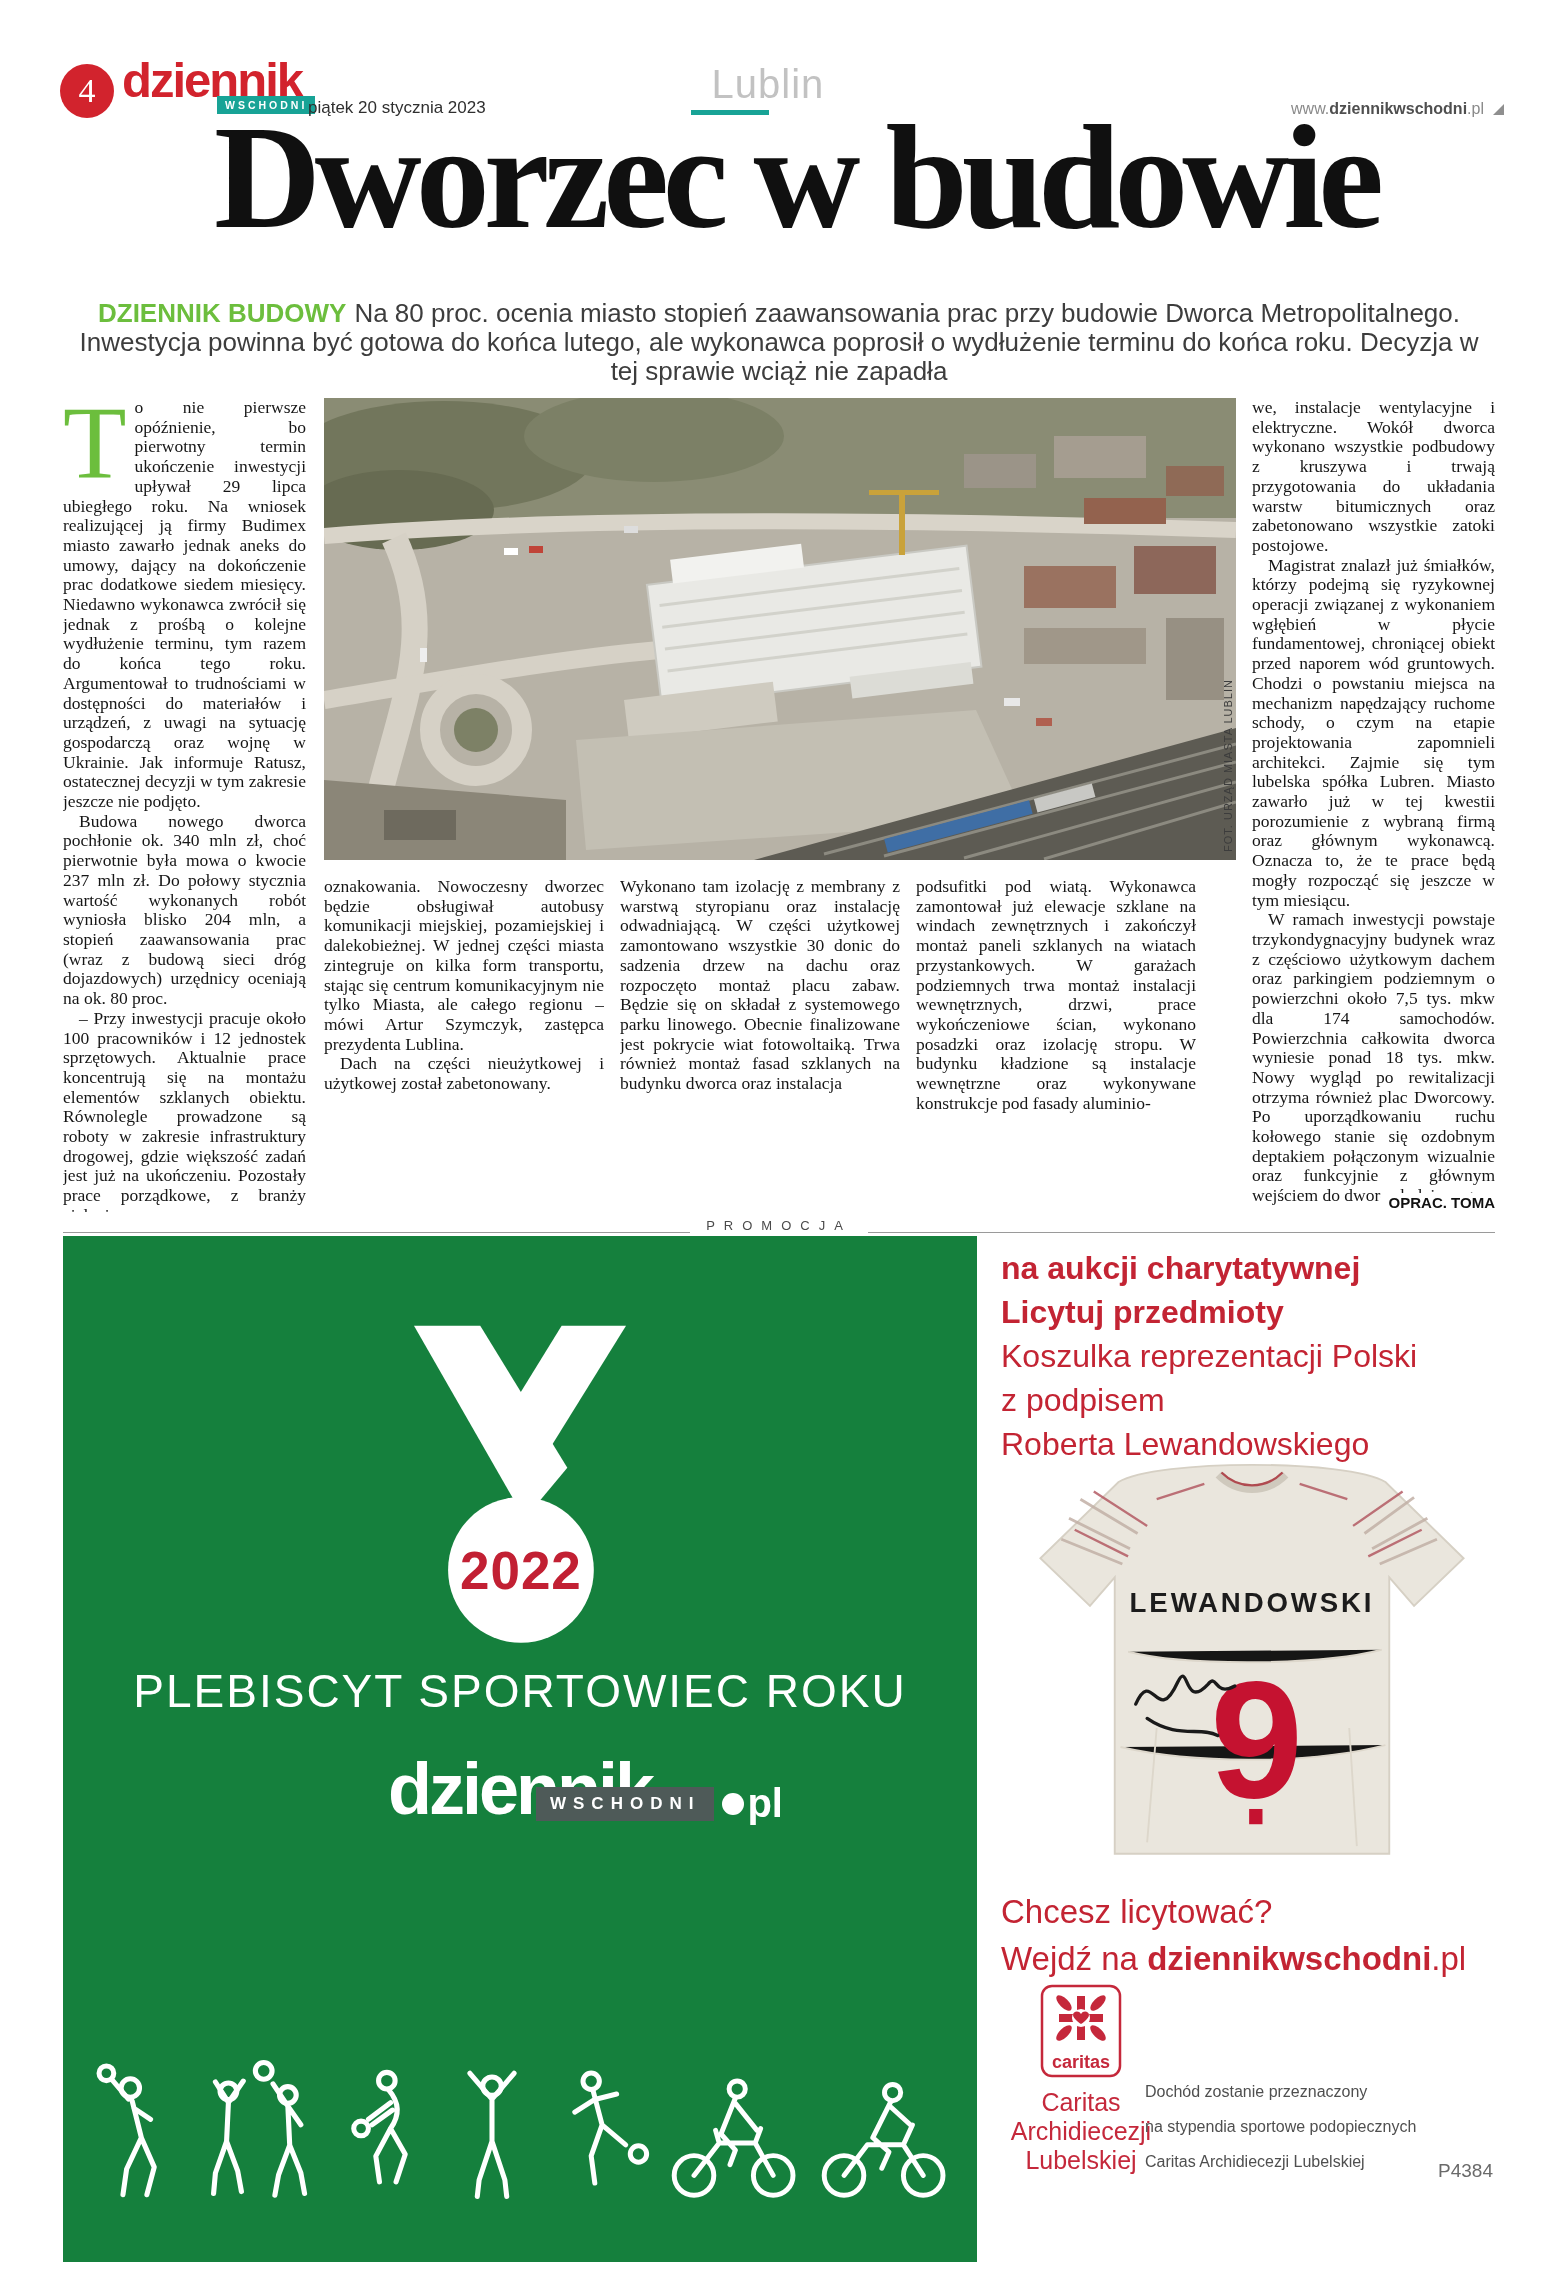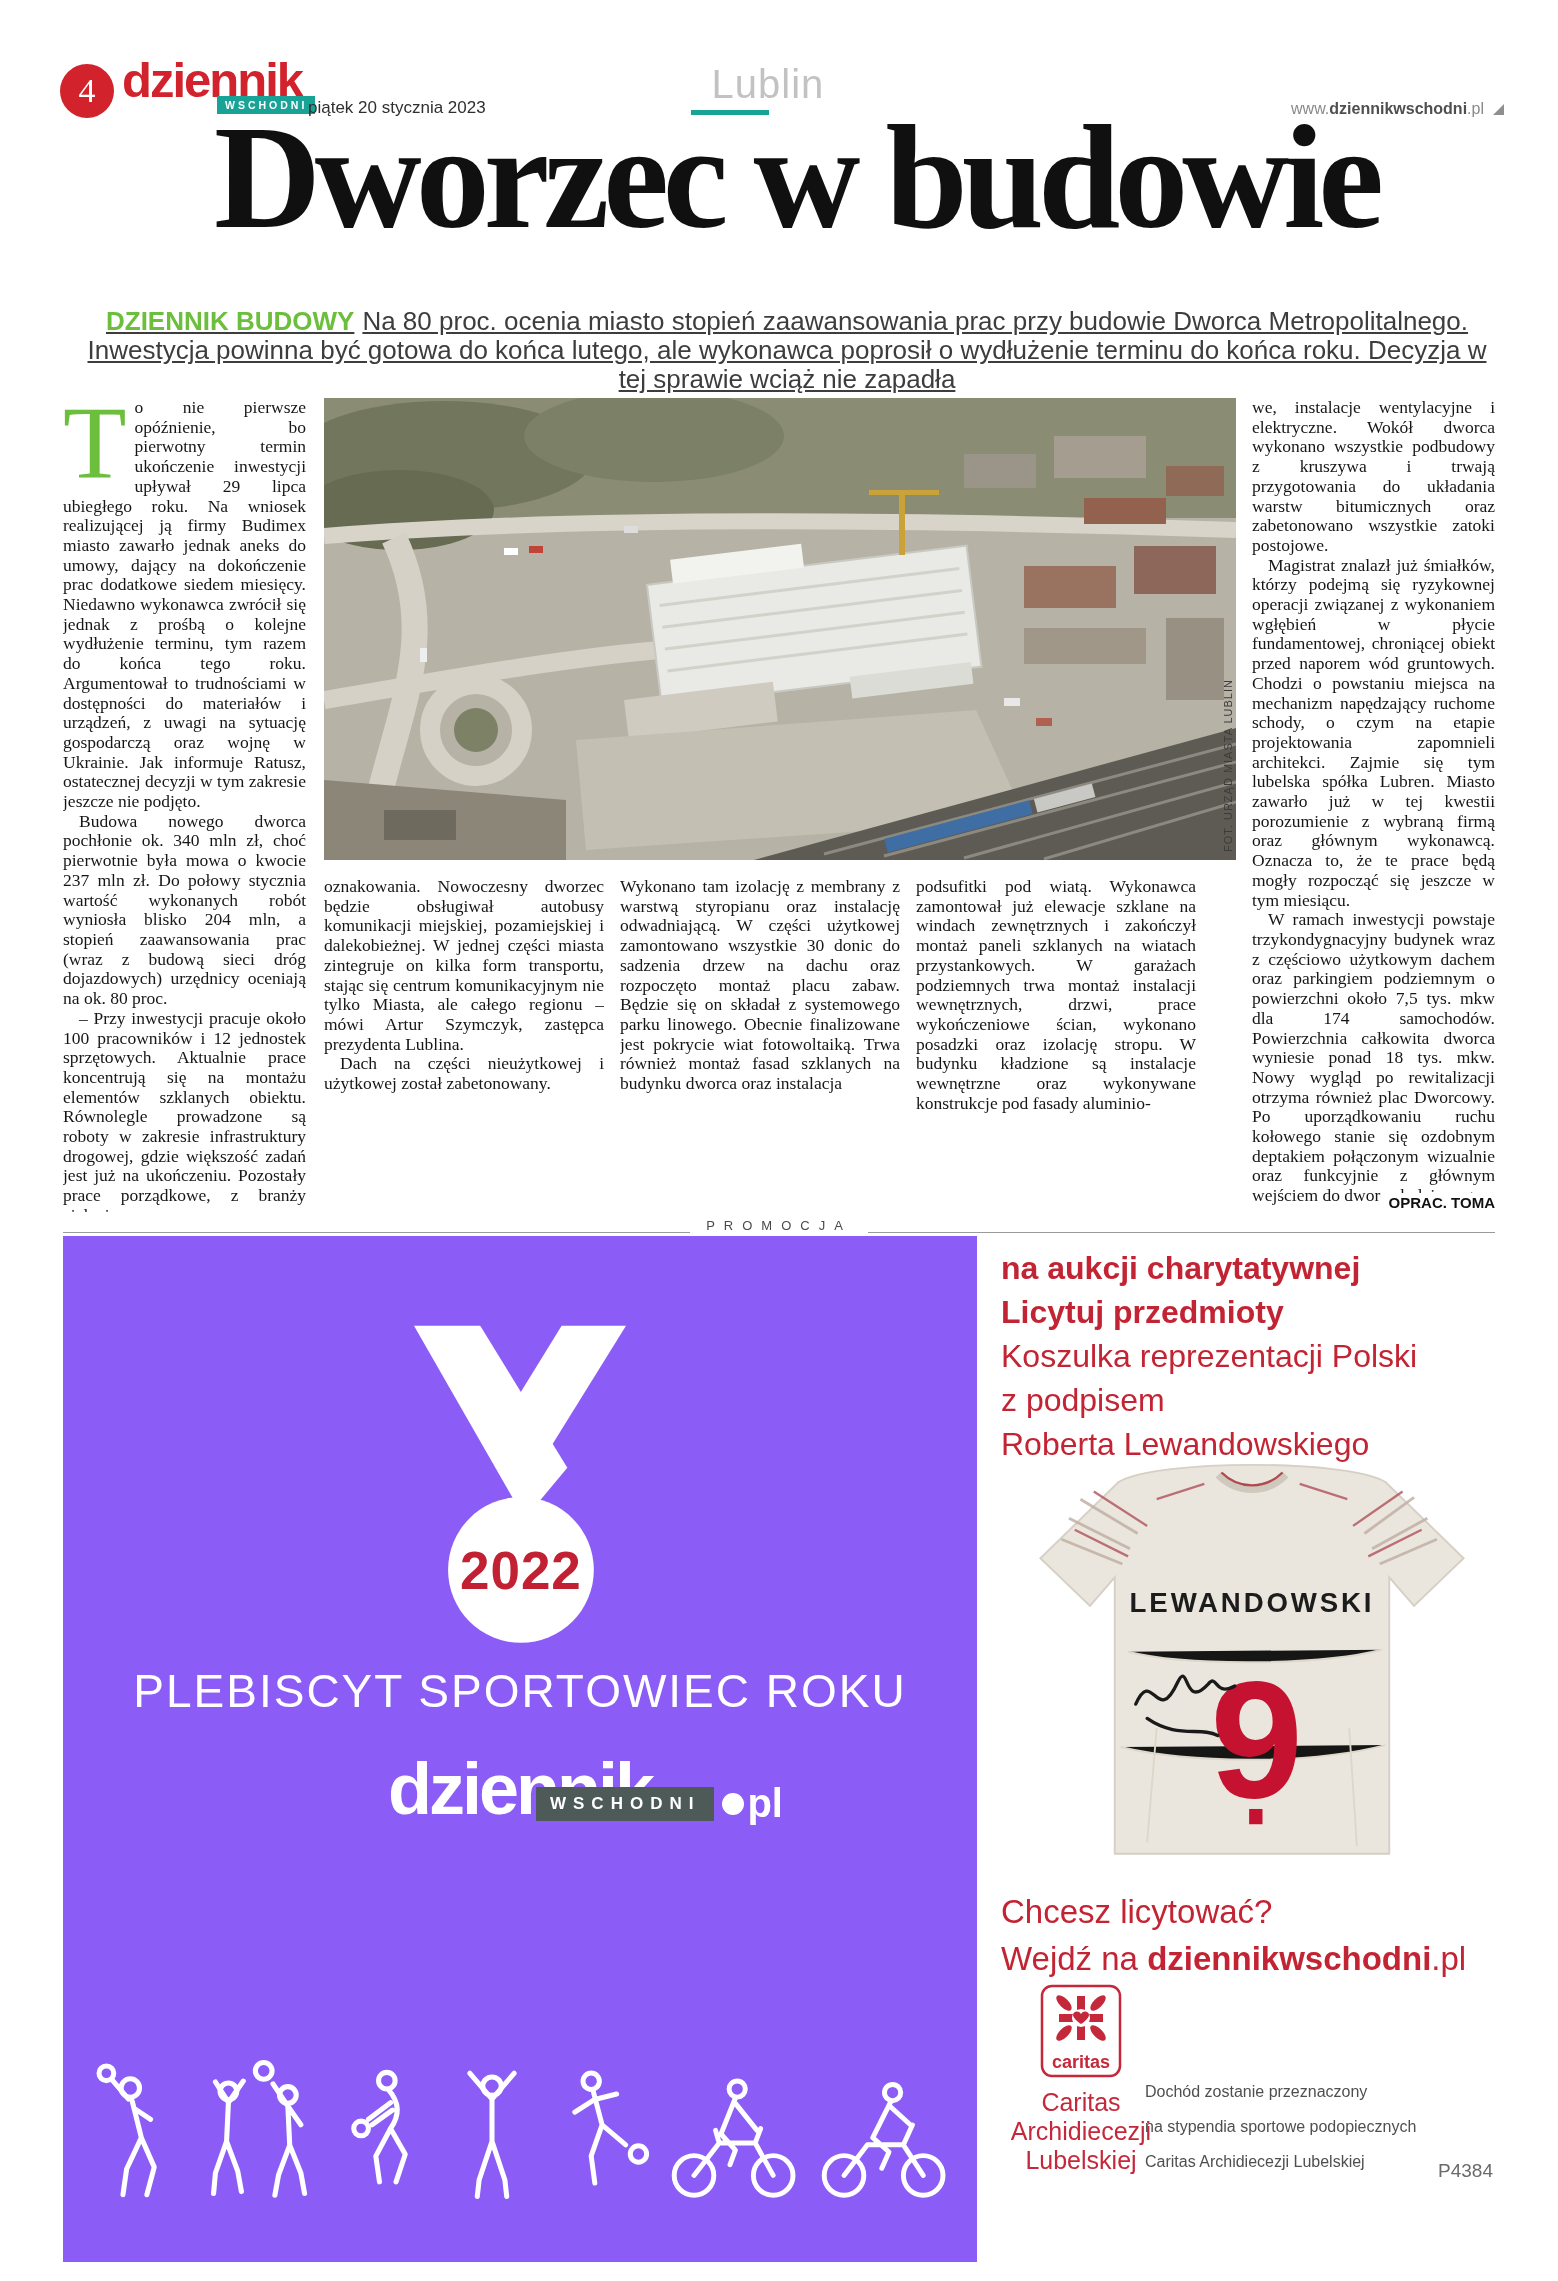--- a/index.html
+++ b/index.html
@@ -51,21 +51,21 @@
   .byline{position:absolute;right:0;bottom:-1px;background:#fff;padding-left:8px;
           font-family:"Liberation Sans",sans-serif;font-size:15px;font-weight:bold;color:#111;}
 
   
   .promo{position:absolute;top:1218px;left:63px;width:1432px;display:flex;align-items:flex-end;}
   .promo .line{flex:1;height:1px;background:#9a9a9a;}
   .promo .label{padding:0 16px;font-size:13px;letter-spacing:9px;color:#4a4a4a;}
 
   
   .ad{position:absolute;top:1236px;left:63px;width:1432px;height:1026px;}
-  .ad-red{position:absolute;left:0;top:0;width:914px;height:1026px;background:#8b5cf6;}
+  .ad-red{position:absolute;left:0;top:0;width:914px;height:1026px;background:#15803d;}
   .medal{position:absolute;top:88px;left:50%;transform:translateX(-50%);}
   .plebiscite{position:absolute;top:428px;left:0;width:100%;text-align:center;color:#fff;
               font-size:46px;letter-spacing:2px;font-weight:300;}
   .ad-logo-wrap{position:absolute;top:512px;width:100%;text-align:center;}
   .ad-logo{position:relative;display:inline-block;}
   .ad-logo .main{font-size:72px;font-weight:bold;letter-spacing:-3px;color:#fff;}
   .ad-logo .tail{position:absolute;left:148px;bottom:4px;display:flex;align-items:center;}
   .ad-logo .sub{background:#4e5a58;color:#fff;font-size:17px;font-weight:bold;
                 letter-spacing:7px;padding:7px 14px;}
   .ad-logo .dot{width:22px;height:22px;border-radius:50%;background:#fff;margin:0 3px 0 8px;}
@@ -100,21 +100,21 @@
     <div class="issue-date">piątek 20 stycznia 2023</div>
     <div class="section-wrap">
       <div class="section-name">Lublin</div>
       <div class="section-underline"></div>
     </div>
     <div class="website"><span>www.</span><span class="brand">dziennikwschodni</span><span>.pl</span></div>
     <div class="corner-mark"></div>
   </div>
 
   <h1 class="headline" style="margin:0;">Dworzec w budowie</h1>
-  <p class="lead" style="margin:8px;text-decoration:underline;"><span class="kicker">DZIENNIK BUDOWY</span><span>Na 80 proc. ocenia miasto stopień zaawansowania prac przy budowie Dworca Metropolitalnego. Inwestycja powinna być gotowa do końca lutego, ale wykonawca poprosił o wydłużenie terminu do końca roku. Decyzja w tej sprawie wciąż nie zapadła</span></p>
+  <p class="lead" style="margin:0;"><span class="kicker">DZIENNIK BUDOWY</span><span>Na 80 proc. ocenia miasto stopień zaawansowania prac przy budowie Dworca Metropolitalnego. Inwestycja powinna być gotowa do końca lutego, ale wykonawca poprosił o wydłużenie terminu do końca roku. Decyzja w tej sprawie wciąż nie zapadła</span></p>
 
   <div class="article">
 
     <div class="bodycol col-first">
       <p><span class="dropcap">T</span><span>o nie pierwsze opóźnienie, bo pierwotny termin ukończenie inwestycji upływał 29 lipca ubiegłego roku. Na wniosek realizującej ją firmy Budimex miasto zawarło jednak aneks do umowy, dający na dokończenie prac dodatkowe siedem miesięcy. Niedawno wykonawca zwrócił się jednak z prośbą o kolejne wydłużenie terminu, tym razem do końca tego roku. Argumentował to trudnościami w dostępności do materiałów i urządzeń, z uwagi na sytuację gospodarczą oraz wojnę w Ukrainie. Jak informuje Ratusz, ostatecznej decyzji w tym zakresie jeszcze nie podjęto.</span></p>
       <p class="ind">Budowa nowego dworca pochłonie ok. 340 mln zł, choć pierwotnie była mowa o kwocie 237 mln zł. Do połowy stycznia wartość wykonanych robót wyniosła blisko 204 mln, a stopień zaawansowania prac (wraz z budową sieci dróg dojazdowych) urzędnicy oceniają na ok. 80 proc.</p>
       <p class="ind">– Przy inwestycji pracuje około 100 pracowników i 12 jednostek sprzętowych. Aktualnie prace koncentrują się na montażu elementów szklanych obiektu. Równolegle prowadzone są roboty w zakresie infrastruktury drogowej, gdzie większość zadań jest już na ukończeniu. Pozostały prace porządkowe, z branży zieleni oraz</p>
     </div>
 
     <div class="middle">

